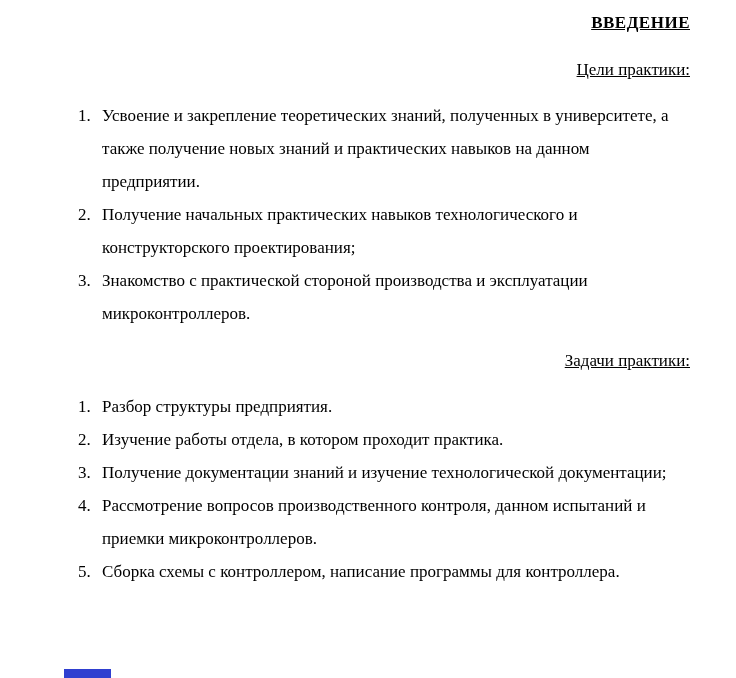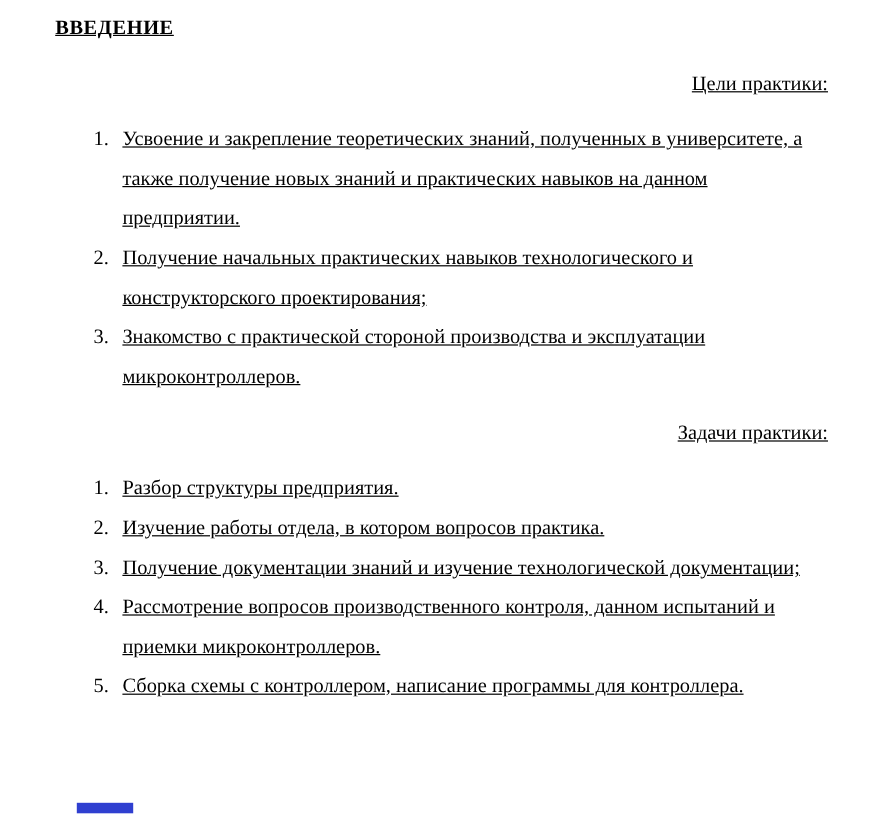--- a/index.html
+++ b/index.html
@@ -20,41 +20,40 @@
   }
   .page {
     box-sizing: border-box;
     width: 100%;
     height: 100%;
     padding: 6px 46px 0 46px;
   }
   .doc-title {
     font-size: 17px;
     font-weight: bold;
-    text-align: left;
+    text-align: right;
     text-decoration: underline;
     margin: 0;
     line-height: 33px;
     letter-spacing: 0.5px;
   }
   .section-heading {
     text-decoration: underline;
     margin-top: 14px;
     line-height: 33px;
     text-align: right;
   }
   ol.doc-list {
     margin: 13px 0 0 0;
     padding-left: 49px;
     max-width: 648px;
   }
   ol.doc-list li {
     padding-left: 7px;
     line-height: 33px;
-    text-decoration: underline;
   }
   .blue-fragment {
     position: absolute;
     left: 64px;
     bottom: 0;
     width: 47px;
     height: 9px;
     background: #2f3fd0;
   }
 </style>
@@ -71,21 +70,21 @@
       <li>Усвоение и закрепление теоретических знаний, полученных в университете, а также получение новых знаний и практических навыков на данном предприятии.</li>
       <li>Получение начальных практических навыков технологического и конструкторского проектирования;</li>
       <li>Знакомство с практической стороной производства и эксплуатации микроконтроллеров.</li>
     </ol>
   </div>
 
   <div class="section">
     <div class="section-heading">Задачи практики:</div>
     <ol class="doc-list">
       <li>Разбор структуры предприятия.</li>
-      <li>Изучение работы отдела, в котором вопросов практика.</li>
+      <li>Изучение работы отдела, в котором проходит практика.</li>
       <li>Получение документации знаний и изучение технологической документации;</li>
       <li>Рассмотрение вопросов производственного контроля, данном испытаний и приемки микроконтроллеров.</li>
       <li>Сборка схемы с контроллером, написание программы для контроллера.</li>
     </ol>
   </div>
 
 </div>
 
 <div class="blue-fragment"></div>
 

